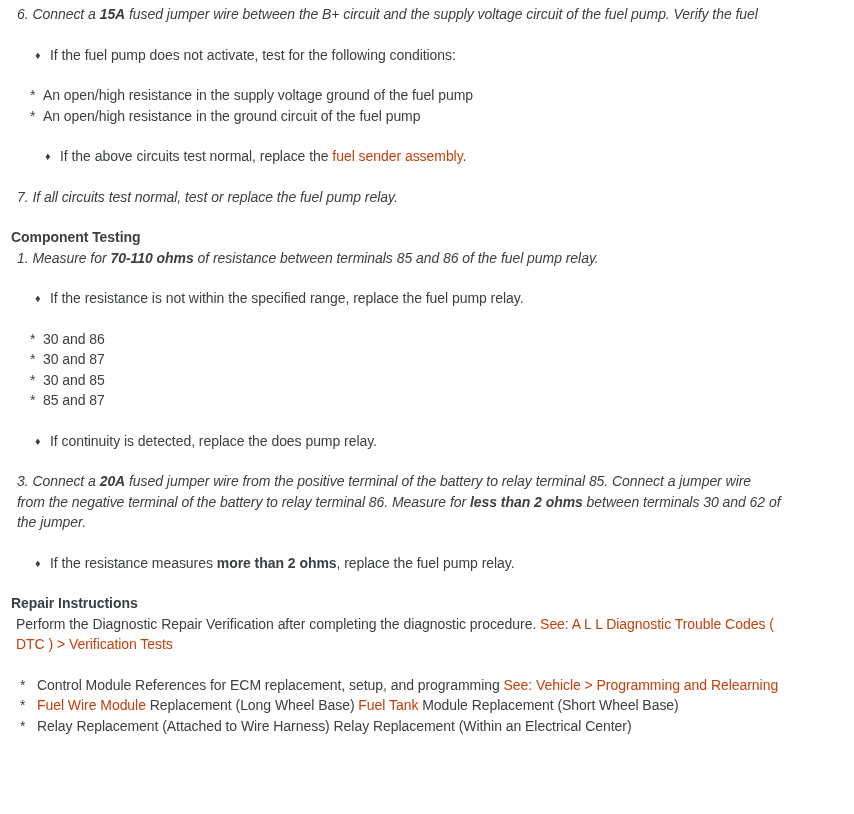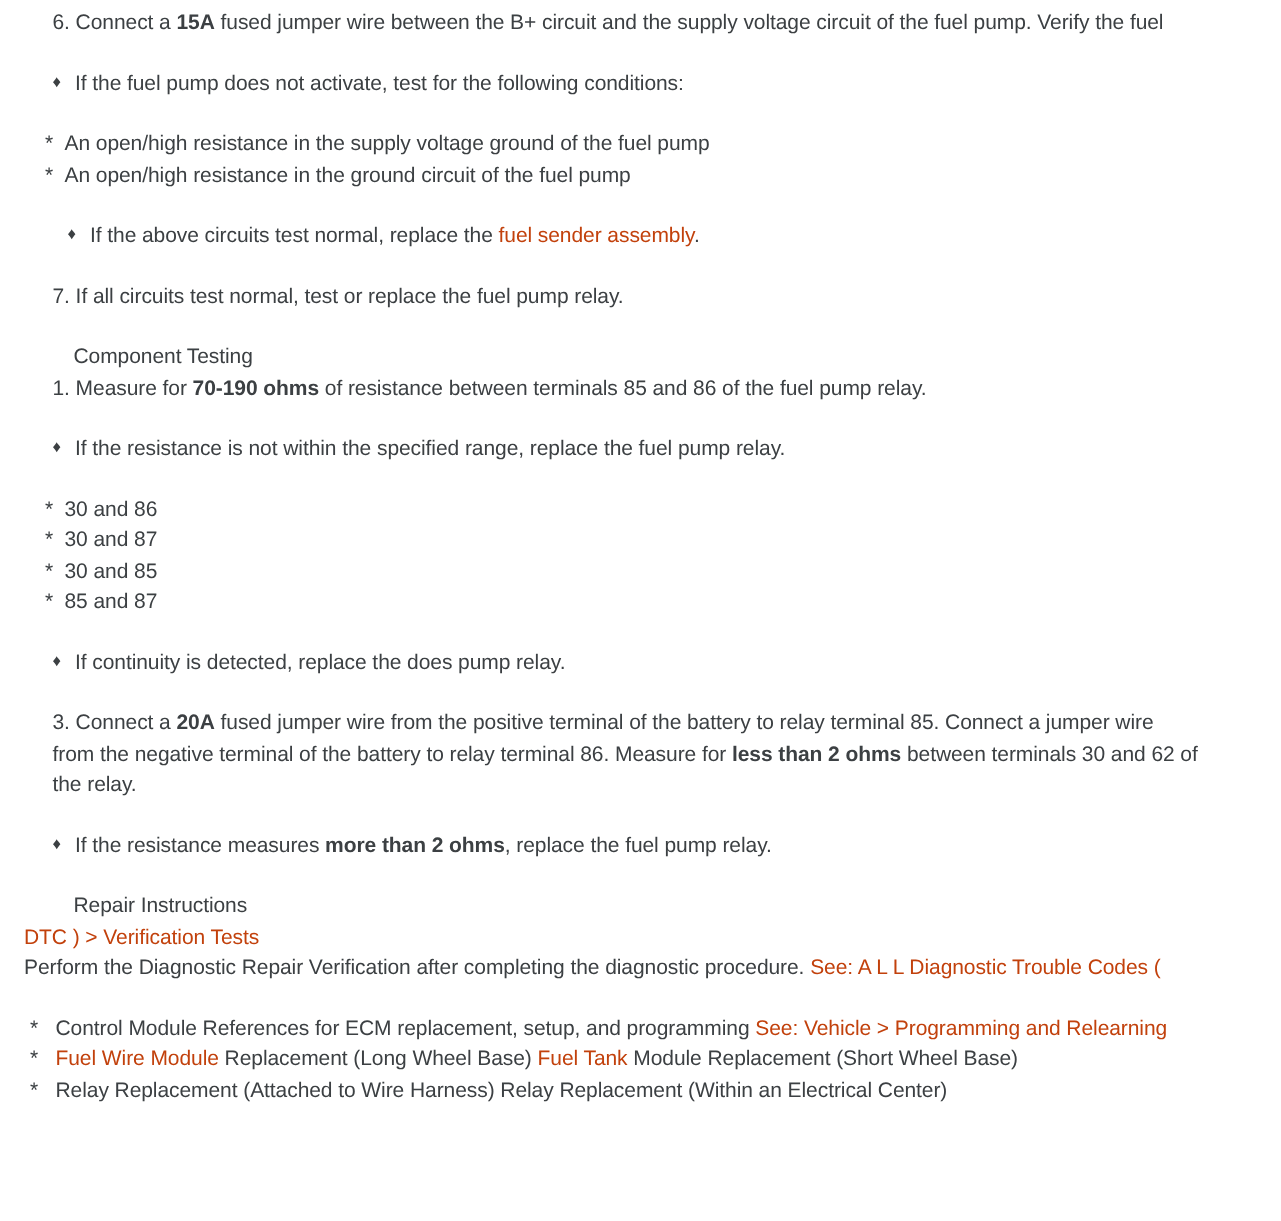--- a/index.html
+++ b/index.html
@@ -20,23 +20,23 @@
   #doc {
     padding-top: 4px;
   }
   .block {
     position: relative;
     margin: 0;
   }
   .block.gap { margin-top: 20px; }
 
   
-  .k-num   { padding-left: 35px; }
+  .k-num   { padding-left: 17px; font-style: italic; }
   .k-para  { padding-left: 16px; }
-  .k-head  { padding-left: 11px; font-weight: normal; margin-left: 38px; }
+  .k-head  { padding-left: 11px; font-weight: bold; }
   .k-d1    { padding-left: 50px; }
   .k-d2    { padding-left: 60px; }
   .k-star1 { padding-left: 43px; }
   .k-star2 { padding-left: 37px; }
 
   .bullet {
     position: absolute;
     top: 0;
     color: #3c4043;
   }
@@ -74,21 +74,21 @@
       <span class="bullet diamond">♦</span>
       <div class="line"><span class="">If the above circuits test normal, replace the </span><span class="link">fuel sender assembly</span><span class="">.</span></div>
     </div>
     <div class="block k-num gap">
       <div class="line"><span class="">7. If all circuits test normal, test or replace the fuel pump relay.</span></div>
     </div>
     <div class="block k-head gap">
       <div class="line"><span class="">Component Testing</span></div>
     </div>
     <div class="block k-num">
-      <div class="line"><span class="">1. Measure for </span><span class="bold ">70-190 ohms</span><span class=""> of resistance between terminals 85 and 86 of the fuel pump relay.</span></div>
+      <div class="line"><span class="">1. Measure for </span><span class="bold ">70-110 ohms</span><span class=""> of resistance between terminals 85 and 86 of the fuel pump relay.</span></div>
     </div>
     <div class="block k-d1 gap">
       <span class="bullet diamond">♦</span>
       <div class="line"><span class="">If the resistance is not within the specified range, replace the fuel pump relay.</span></div>
     </div>
     <div class="block k-star1 gap">
       <span class="bullet star">*</span>
       <div class="line"><span class="">30 and 86</span></div>
     </div>
     <div class="block k-star1">
@@ -103,32 +103,32 @@
       <span class="bullet star">*</span>
       <div class="line"><span class="">85 and 87</span></div>
     </div>
     <div class="block k-d1 gap">
       <span class="bullet diamond">♦</span>
       <div class="line"><span class="">If continuity is detected, replace the does pump relay.</span></div>
     </div>
     <div class="block k-num gap">
       <div class="line"><span class="">3. Connect a </span><span class="bold ">20A</span><span class=""> fused jumper wire from the positive terminal of the battery to relay terminal 85. Connect a jumper wire</span></div>
       <div class="line"><span class="">from the negative terminal of the battery to relay terminal 86. Measure for </span><span class="bold ">less than 2 ohms</span><span class=""> between terminals 30 and 62 of</span></div>
-      <div class="line"><span class="">the relay.</span></div>
+      <div class="line"><span class="">the jumper.</span></div>
     </div>
     <div class="block k-d1 gap">
       <span class="bullet diamond">♦</span>
       <div class="line"><span class="">If the resistance measures </span><span class="bold ">more than 2 ohms</span><span class="">, replace the fuel pump relay.</span></div>
     </div>
     <div class="block k-head gap">
       <div class="line"><span class="">Repair Instructions</span></div>
     </div>
     <div class="block k-para">
+      <div class="line"><span class="">Perform the Diagnostic Repair Verification after completing the diagnostic procedure. </span><span class="link">See: A L L Diagnostic Trouble Codes (</span></div>
       <div class="line"><span class="link">DTC ) &gt; Verification Tests</span></div>
-      <div class="line"><span class="">Perform the Diagnostic Repair Verification after completing the diagnostic procedure. </span><span class="link">See: A L L Diagnostic Trouble Codes (</span></div>
     </div>
     <div class="block k-star2 gap">
       <span class="bullet star">*</span>
       <div class="line"><span class="">Control Module References for ECM replacement, setup, and programming </span><span class="link">See: Vehicle &gt; Programming and Relearning</span></div>
     </div>
     <div class="block k-star2">
       <span class="bullet star">*</span>
       <div class="line"><span class="link">Fuel Wire Module</span><span class=""> Replacement (Long Wheel Base) </span><span class="link">Fuel Tank</span><span class=""> Module Replacement (Short Wheel Base)</span></div>
     </div>
     <div class="block k-star2">

